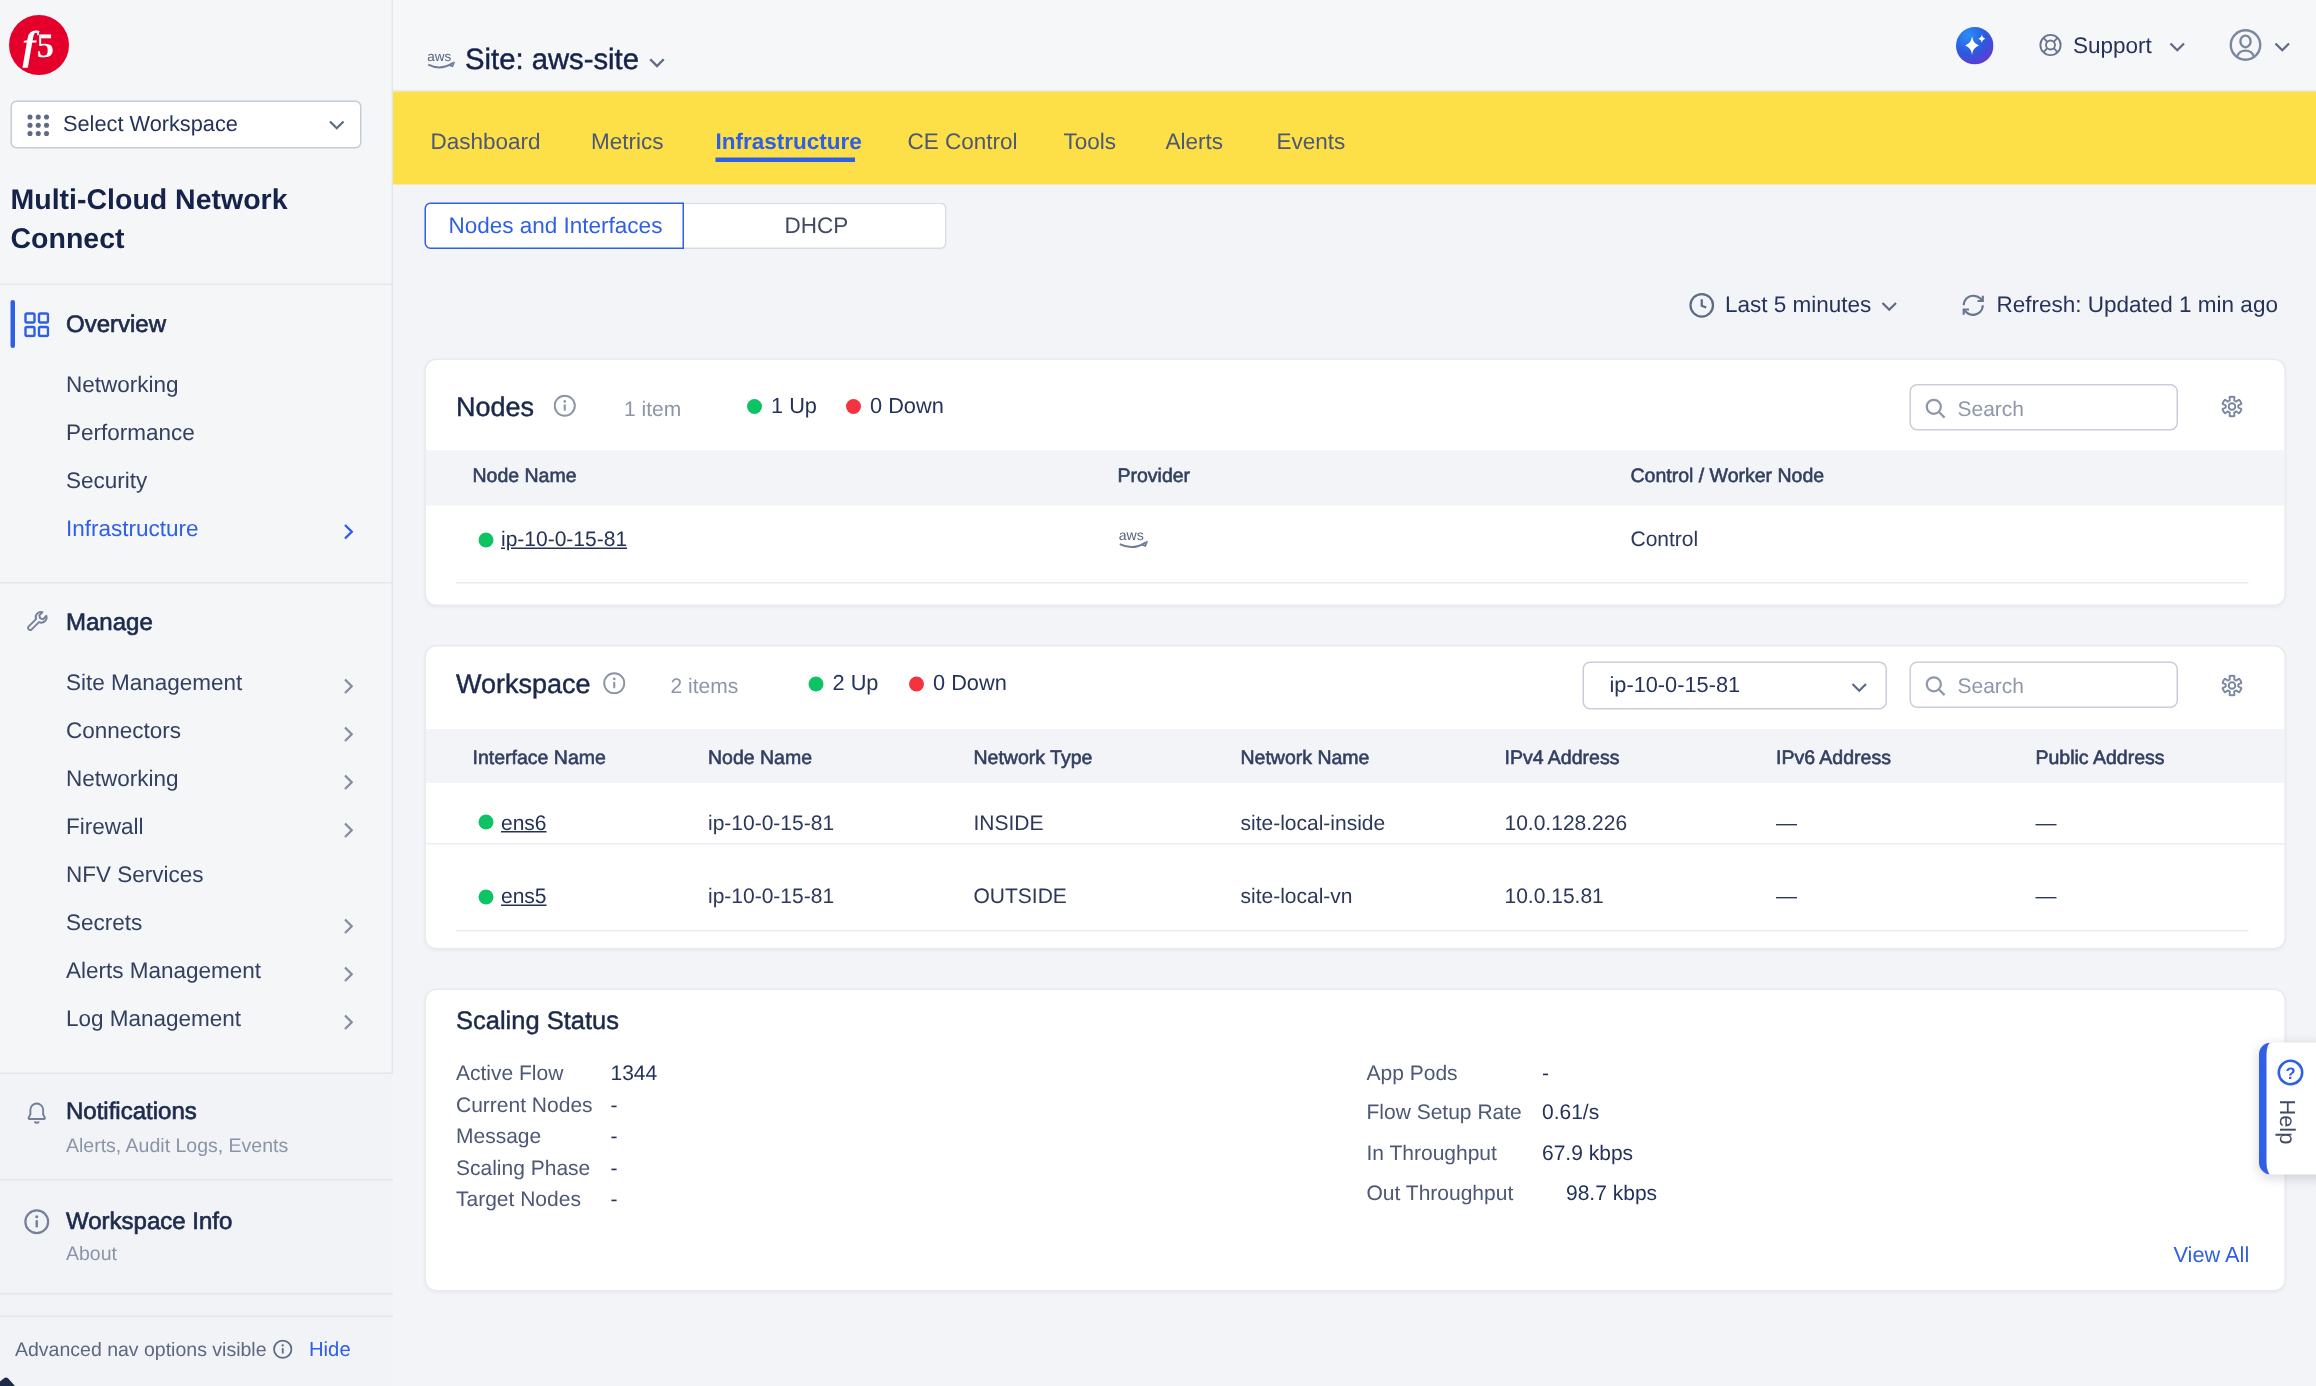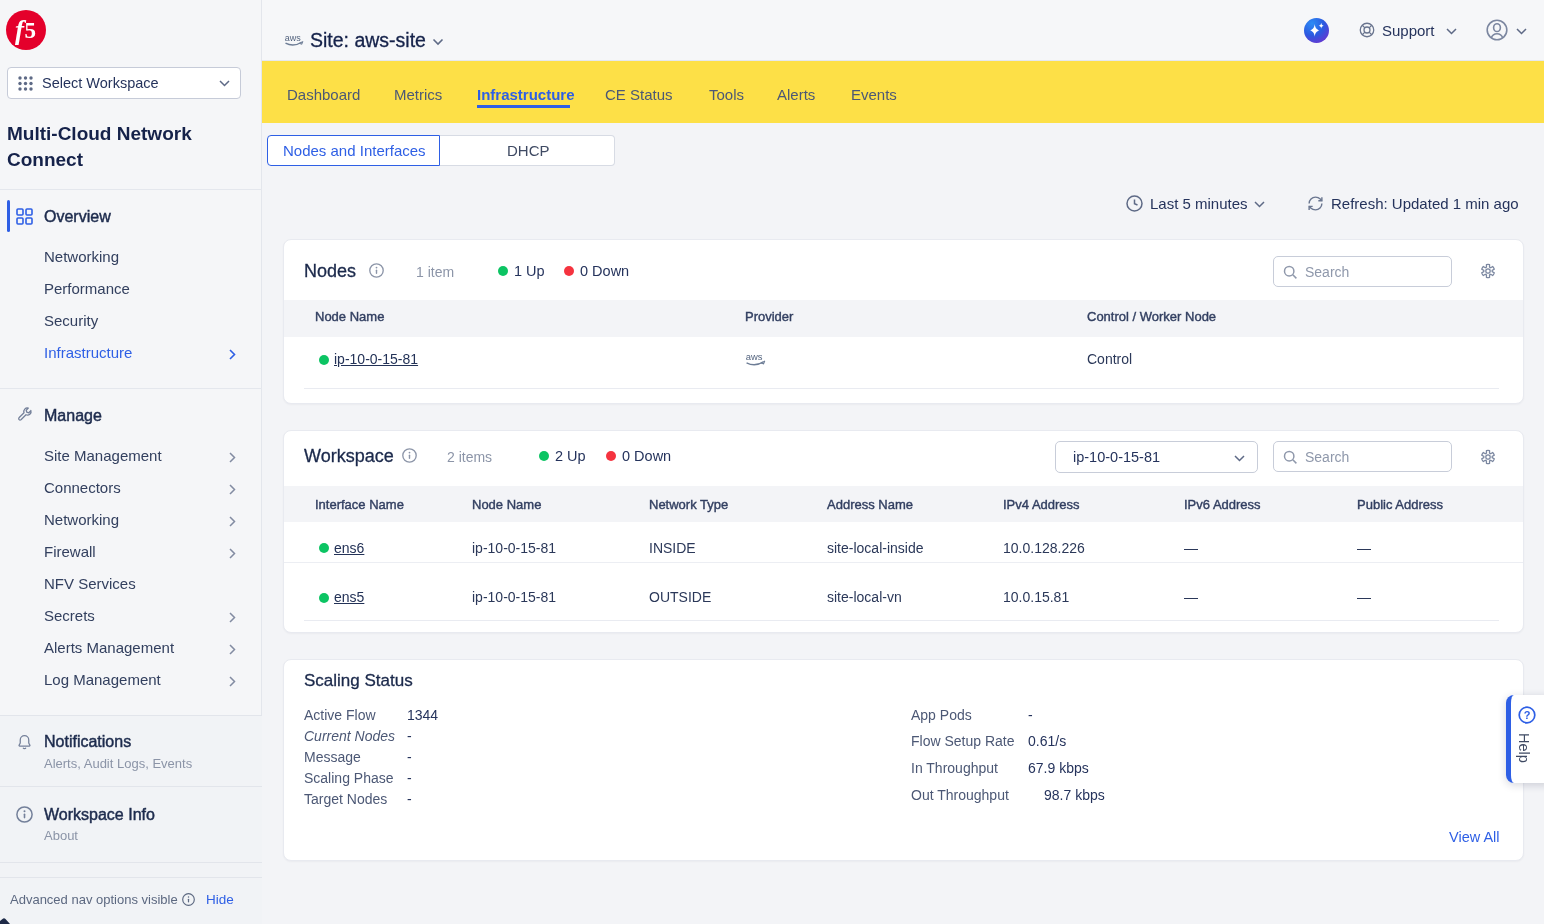--- a/index.html
+++ b/index.html
@@ -202,28 +202,28 @@
   <svg class="abs" style="left:1254px;top:28px" width="11" height="7" viewBox="0 0 11 7">
       <polyline points="1,1 5.5,5.5 10,1" fill="none" stroke="#5e6a86" stroke-width="1.5"></polyline>
     </svg>
 </div>
 
 <div id="tabsrow">
   <span class="tab" style="left:25px;top:25px;">Dashboard</span>
   <span class="tab" style="left:132px;top:25px;">Metrics</span>
   <span class="tab active" style="left:215px;top:25px;">Infrastructure</span>
   <div class="abs" style="left:215px;top:44px;width:93px;height:2.5px;background:#2e5fe5;"></div>
-  <span class="tab" style="left:343px;top:25px;">CE Status</span>
+  <span class="tab" style="left:343px;top:25px;">CE Control</span>
   <span class="tab" style="left:447px;top:25px;">Tools</span>
   <span class="tab" style="left:515px;top:25px;">Alerts</span>
   <span class="tab" style="left:589px;top:25px;">Events</span>
 </div>
 <div id="content">
 
-  <div class="abs" style="left:267px;top:135px;width:348px;height:41px;">
+  <div class="abs" style="left:283px;top:135px;width:348px;height:41px;">
     <div class="abs" style="left:0;top:0;width:173px;height:31px;background:#fff;border:1px solid #2e5fe5;border-radius:4px 0 0 4px;z-index:2;"></div>
     <div class="abs" style="left:173px;top:0;width:175px;height:31px;background:#fff;border:1px solid #d7dbe4;border-left:none;border-radius:0 4px 4px 0;"></div>
     <span class="abs" style="left:16px;top:7px;font-size:15px;color:#2e5fe5;z-index:3;">Nodes and Interfaces</span>
     <span class="abs" style="left:240px;top:7px;font-size:15px;color:#3f4a63;">DHCP</span>
   </div>
 
   <svg class="abs" style="left:1126px;top:195px" width="17" height="17" viewBox="0 0 17 17">
     <circle cx="8.5" cy="8.5" r="7.5" fill="none" stroke="#5e6a86" stroke-width="1.5"></circle>
     <path d="M8.5 4.5 V8.8 L11.5 10" fill="none" stroke="#5e6a86" stroke-width="1.5"></path>
   </svg>
@@ -307,21 +307,21 @@
       <span>Search</span>
     </div>
     <svg class="abs" style="left:1196px;top:18px" width="16" height="16" viewBox="0 0 24 24">
       <path d="M9.74 6.12 L9.63 2.49 A9.8 9.8 0 0 1 14.37 2.49 L14.26 6.12 A6.3 6.3 0 0 1 15.96 7.10 L19.05 5.19 A9.8 9.8 0 0 1 21.42 9.30 L18.22 11.01 A6.3 6.3 0 0 1 18.22 12.99 L21.42 14.70 A9.8 9.8 0 0 1 19.05 18.81 L15.96 16.90 A6.3 6.3 0 0 1 14.26 17.88 L14.37 21.51 A9.8 9.8 0 0 1 9.63 21.51 L9.74 17.88 A6.3 6.3 0 0 1 8.04 16.90 L4.95 18.81 A9.8 9.8 0 0 1 2.58 14.70 L5.78 12.99 A6.3 6.3 0 0 1 5.78 11.01 L2.58 9.30 A9.8 9.8 0 0 1 4.95 5.19 L8.04 7.10 A6.3 6.3 0 0 1 9.74 6.12 Z" fill="none" stroke="#7b87a0" stroke-width="1.9" stroke-linejoin="round"></path>
       <circle cx="12" cy="12" r="3.3" fill="none" stroke="#7b87a0" stroke-width="1.9"></circle>
     </svg>
     <div class="thead" style="top:55px;height:36px;">
       <span class="th" style="left:31px;top:11px;">Interface Name</span>
       <span class="th" style="left:188px;top:11px;">Node Name</span>
       <span class="th" style="left:365px;top:11px;">Network Type</span>
-      <span class="th" style="left:543px;top:11px;">Address Name</span>
+      <span class="th" style="left:543px;top:11px;">Network Name</span>
       <span class="th" style="left:719px;top:11px;">IPv4 Address</span>
       <span class="th" style="left:900px;top:11px;">IPv6 Address</span>
       <span class="th" style="left:1073px;top:11px;">Public Address</span>
     </div>
 
     <span class="dot g" style="left:35px;top:112px;"></span>
     <span class="td linku" style="left:50px;top:109px;">ens6</span>
     <span class="td" style="left:188px;top:109px;">ip-10-0-15-81</span>
     <span class="td" style="left:365px;top:109px;">INSIDE</span>
     <span class="td" style="left:543px;top:109px;">site-local-inside</span>
@@ -338,21 +338,21 @@
     <span class="td" style="left:719px;top:158px;">10.0.15.81</span>
     <span class="td" style="left:900px;top:158px;">—</span>
     <span class="td" style="left:1073px;top:158px;">—</span>
     <div class="abs" style="left:20px;right:24px;top:189px;border-top:1px solid #e9ebf1;"></div>
   </div>
 
   <div class="card" style="top:659px;height:202px;">
     <span class="abs med" style="left:20px;top:11px;font-size:17px;color:#1b294b;">Scaling Status</span>
     <span class="abs" style="left:20px;top:47px;font-size:14px;color:#4c5875;">Active Flow</span>
     <span class="abs" style="left:123px;top:47px;font-size:14px;color:#25335c;">1344</span>
-    <span class="abs" style="left:20px;top:68px;font-size:14px;color:#4c5875;font-style:italic;">Current Nodes</span>
+    <span class="abs" style="left:20px;top:68px;font-size:14px;color:#4c5875;">Current Nodes</span>
     <span class="abs" style="left:123px;top:68px;font-size:14px;color:#25335c;">-</span>
     <span class="abs" style="left:20px;top:89px;font-size:14px;color:#4c5875;">Message</span>
     <span class="abs" style="left:123px;top:89px;font-size:14px;color:#25335c;">-</span>
     <span class="abs" style="left:20px;top:110px;font-size:14px;color:#4c5875;">Scaling Phase</span>
     <span class="abs" style="left:123px;top:110px;font-size:14px;color:#25335c;">-</span>
     <span class="abs" style="left:20px;top:131px;font-size:14px;color:#4c5875;">Target Nodes</span>
     <span class="abs" style="left:123px;top:131px;font-size:14px;color:#25335c;">-</span>
 
     <span class="abs" style="left:627px;top:47px;font-size:14px;color:#4c5875;">App Pods</span>
     <span class="abs" style="left:744px;top:47px;font-size:14px;color:#25335c;">-</span>

